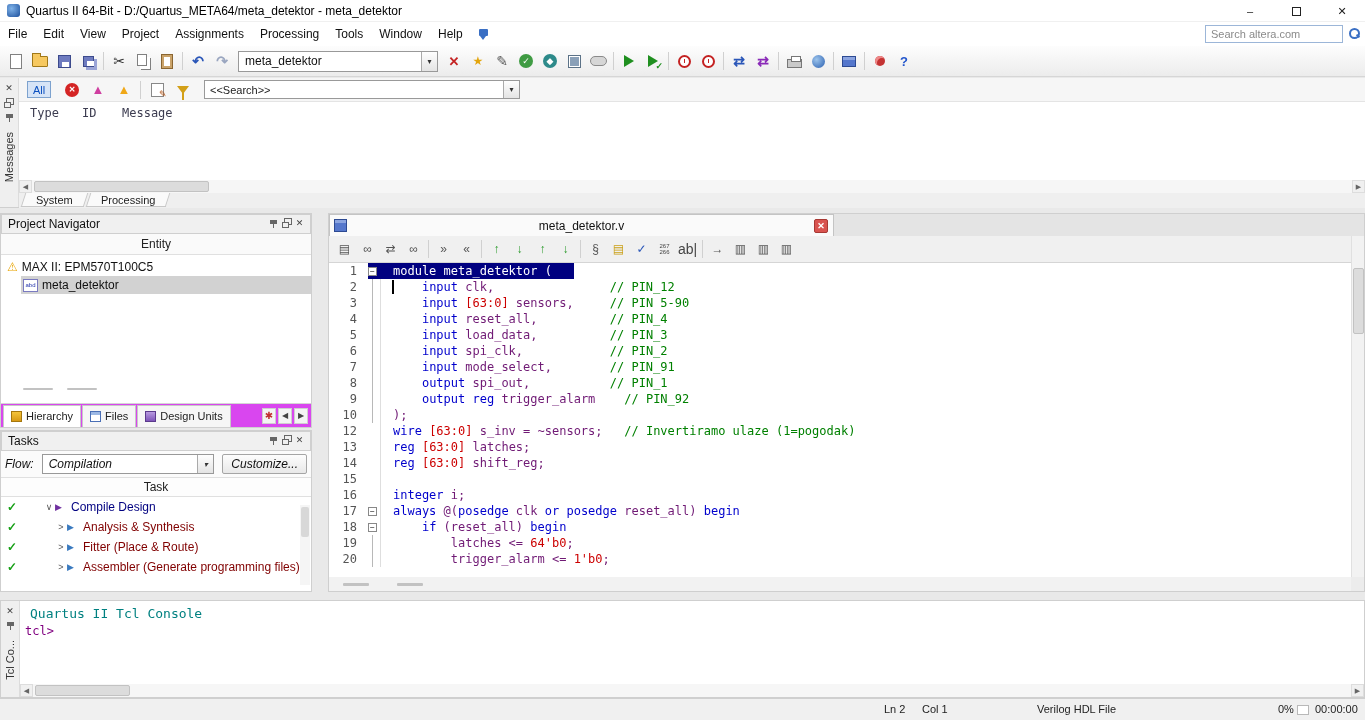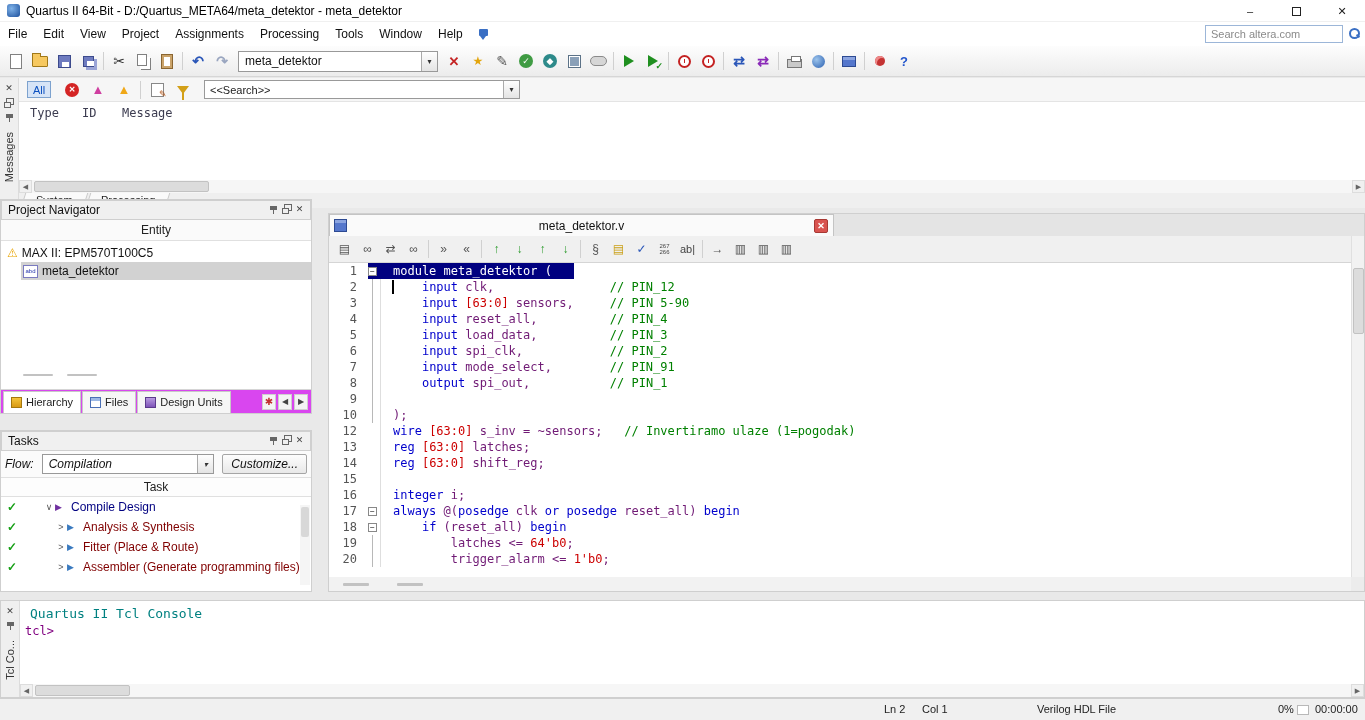--- a/index.html
+++ b/index.html
@@ -103,21 +103,21 @@
   .sarr { width:13px; height:13px; background:#f0f0f0; border:1px solid #ddd; display:flex; align-items:center; justify-content:center; font-size:7px; color:#666; flex:none; }
   .strack { position:relative; flex:1; height:13px; background:#f6f6f6; }
   .sthumb { position:absolute; top:1px; height:11px; background:#dcdcdc; border:1px solid #c2c2c2; border-radius:2px; }
   .msg-tabs { position:absolute; left:19px; right:0; top:115px; height:15px; background:#efefef; display:flex; align-items:flex-start; padding-left:4px; }
   .mtab { padding:0 12px; height:14px; font-size:11px; color:#222; background:#fafafa; border:1px solid #c8c8c8; border-top:none; transform:skewX(-18deg); display:flex; align-items:center; margin-right:2px; }
   .mtab > span { transform:skewX(18deg); }
 
   
   .panel-title { height:20px; background:#f0f0f0; border:1px solid #cfcfcf; display:flex; align-items:center; padding:0 4px 0 6px; font-size:12px; color:#111; }
   .panel-title .spacer { flex:1; }
-  .pnav { position:absolute; left:0; top:199px; width:312px; height:215px; background:#fff; border:1px solid #cfcfcf; }
+  .pnav { position:absolute; left:0; top:213px; width:312px; height:215px; background:#fff; border:1px solid #cfcfcf; }
   .col-head { height:21px; background:#fafafa; border-bottom:1px solid #e0e0e0; display:flex; align-items:center; justify-content:center; font-size:12px; color:#222; }
   .tree { padding-top:3px; }
   .trow { height:18px; display:flex; align-items:center; font-size:12px; color:#111; padding-left:6px; }
   .trow .warn { color:#e8a400; font-size:12px; margin-right:4px; }
   .trow.selrow { background:#d2d2d2; margin-left:20px; padding-left:2px; }
   .abd-ico { width:15px; height:13px; background:#fff; border:1px solid #7a7ac0; color:#2233aa; font-size:6px; display:flex; align-items:center; justify-content:center; margin-right:4px; }
   .grips { position:absolute; left:0; bottom:34px; width:100%; height:8px; }
   .grip { position:absolute; top:3px; height:2px; width:30px; background:#c2c2c2; border-radius:1px; }
   .pn-tabs { position:absolute; left:0; bottom:0; width:100%; height:24px; background:#d946ef; border-top:1px solid #d5d5d5; display:flex; align-items:center; padding-left:2px; }
   .pntab { display:flex; align-items:center; gap:4px; height:22px; padding:0 7px; font-size:11px; color:#222; background:#f6f6f6; border:1px solid #c8c8c8; border-bottom:none; margin-right:1px; }
@@ -148,21 +148,21 @@
   
   .editor { position:absolute; left:328px; top:213px; width:1037px; height:379px; background:#ececec; border:1px solid #cfcfcf; }
   .ed-tabbar { position:absolute; left:0; top:0; width:100%; height:22px; background:#e4e4e4; }
   .ed-tab { position:absolute; left:0; top:0; width:505px; height:22px; background:#fafafa; border:1px solid #c4c4c4; border-bottom:none; display:flex; align-items:center; padding:0 4px; }
   .ed-tab .edt-ico { width:13px; height:13px; background:#5577cc; border:1px solid #2d4a92; box-shadow:inset 0 3px 0 #8ba4e0; }
   .ed-tab .edt-title { position:absolute; left:0; right:0; text-align:center; font-size:12px; color:#111; }
   .edt-close { position:absolute; right:5px; top:4px; width:14px; height:14px; background:#d9534f; border:1px solid #a73833; color:#fff; font-size:9px; font-weight:bold; display:flex; align-items:center; justify-content:center; border-radius:2px; }
   .ed-toolbar { position:absolute; left:0; top:22px; width:100%; height:27px; background:#f0f0f0; border-bottom:1px solid #d5d5d5; display:flex; align-items:center; padding-left:4px; }
   .eti { width:23px; height:22px; display:inline-flex; align-items:center; justify-content:center; font-size:12px; color:#555; }
   .eti .two67 { font-size:6px; line-height:6px; color:#444; text-align:right; }
-  .eti .abbar { font-size:11px; color:#444; }
+  .eti .abbar { font-size:14px; color:#444; }
   .g-green { color:#2a9a2a; font-weight:bold; }
   .g-blue { color:#2a56b8; }
   .g-gold { color:#caa018; }
   .code-wrap { position:absolute; left:0; top:49px; right:13px; bottom:14px; background:#fff; overflow:hidden; }
   .cl { display:flex; height:16px; line-height:16px; font-family:"DejaVu Sans Mono",monospace; font-size:12px; }
   .ln { width:36px; text-align:right; padding-right:8px; color:#555; flex:none; background:#fff; }
   .fold { width:16px; flex:none; border-right:1px solid #dedede; display:flex; align-items:center; justify-content:center; position:relative; }
   .foldbox { position:relative; z-index:2; width:9px; height:9px; background:#fff; border:1px solid #888; font-size:8px; line-height:7px; text-align:center; color:#333; }
   .foldline { width:1px; height:16px; background:#b8b8b8; }
   .codetext { white-space:pre; padding-left:12px; position:relative; }
@@ -552,20 +552,21 @@
             <span class="fold">
               <span class="foldline"></span>
             </span>
             <span class="codetext"><span class="pl">    </span><span class="kw">output</span><span class="pl"> spi_out,</span><span class="pl">           </span><span class="com">// PIN_1</span></span>
           </div>
           <div class="cl">
             <span class="ln">9</span>
             <span class="fold">
               <span class="foldline"></span>
             </span>
+            <span class="codetext"><span class="pl">    </span><span class="kw">output</span><span class="pl"> </span><span class="kw">reg</span><span class="pl"> trigger_alarm</span><span class="pl">    </span><span class="com">// PIN_92</span></span>
           </div>
           <div class="cl">
             <span class="ln">10</span>
             <span class="fold">
               <span class="foldline"></span>
             </span>
             <span class="codetext"><span class="pl">);</span></span>
           </div>
           <div class="cl">
             <span class="ln">12</span>

